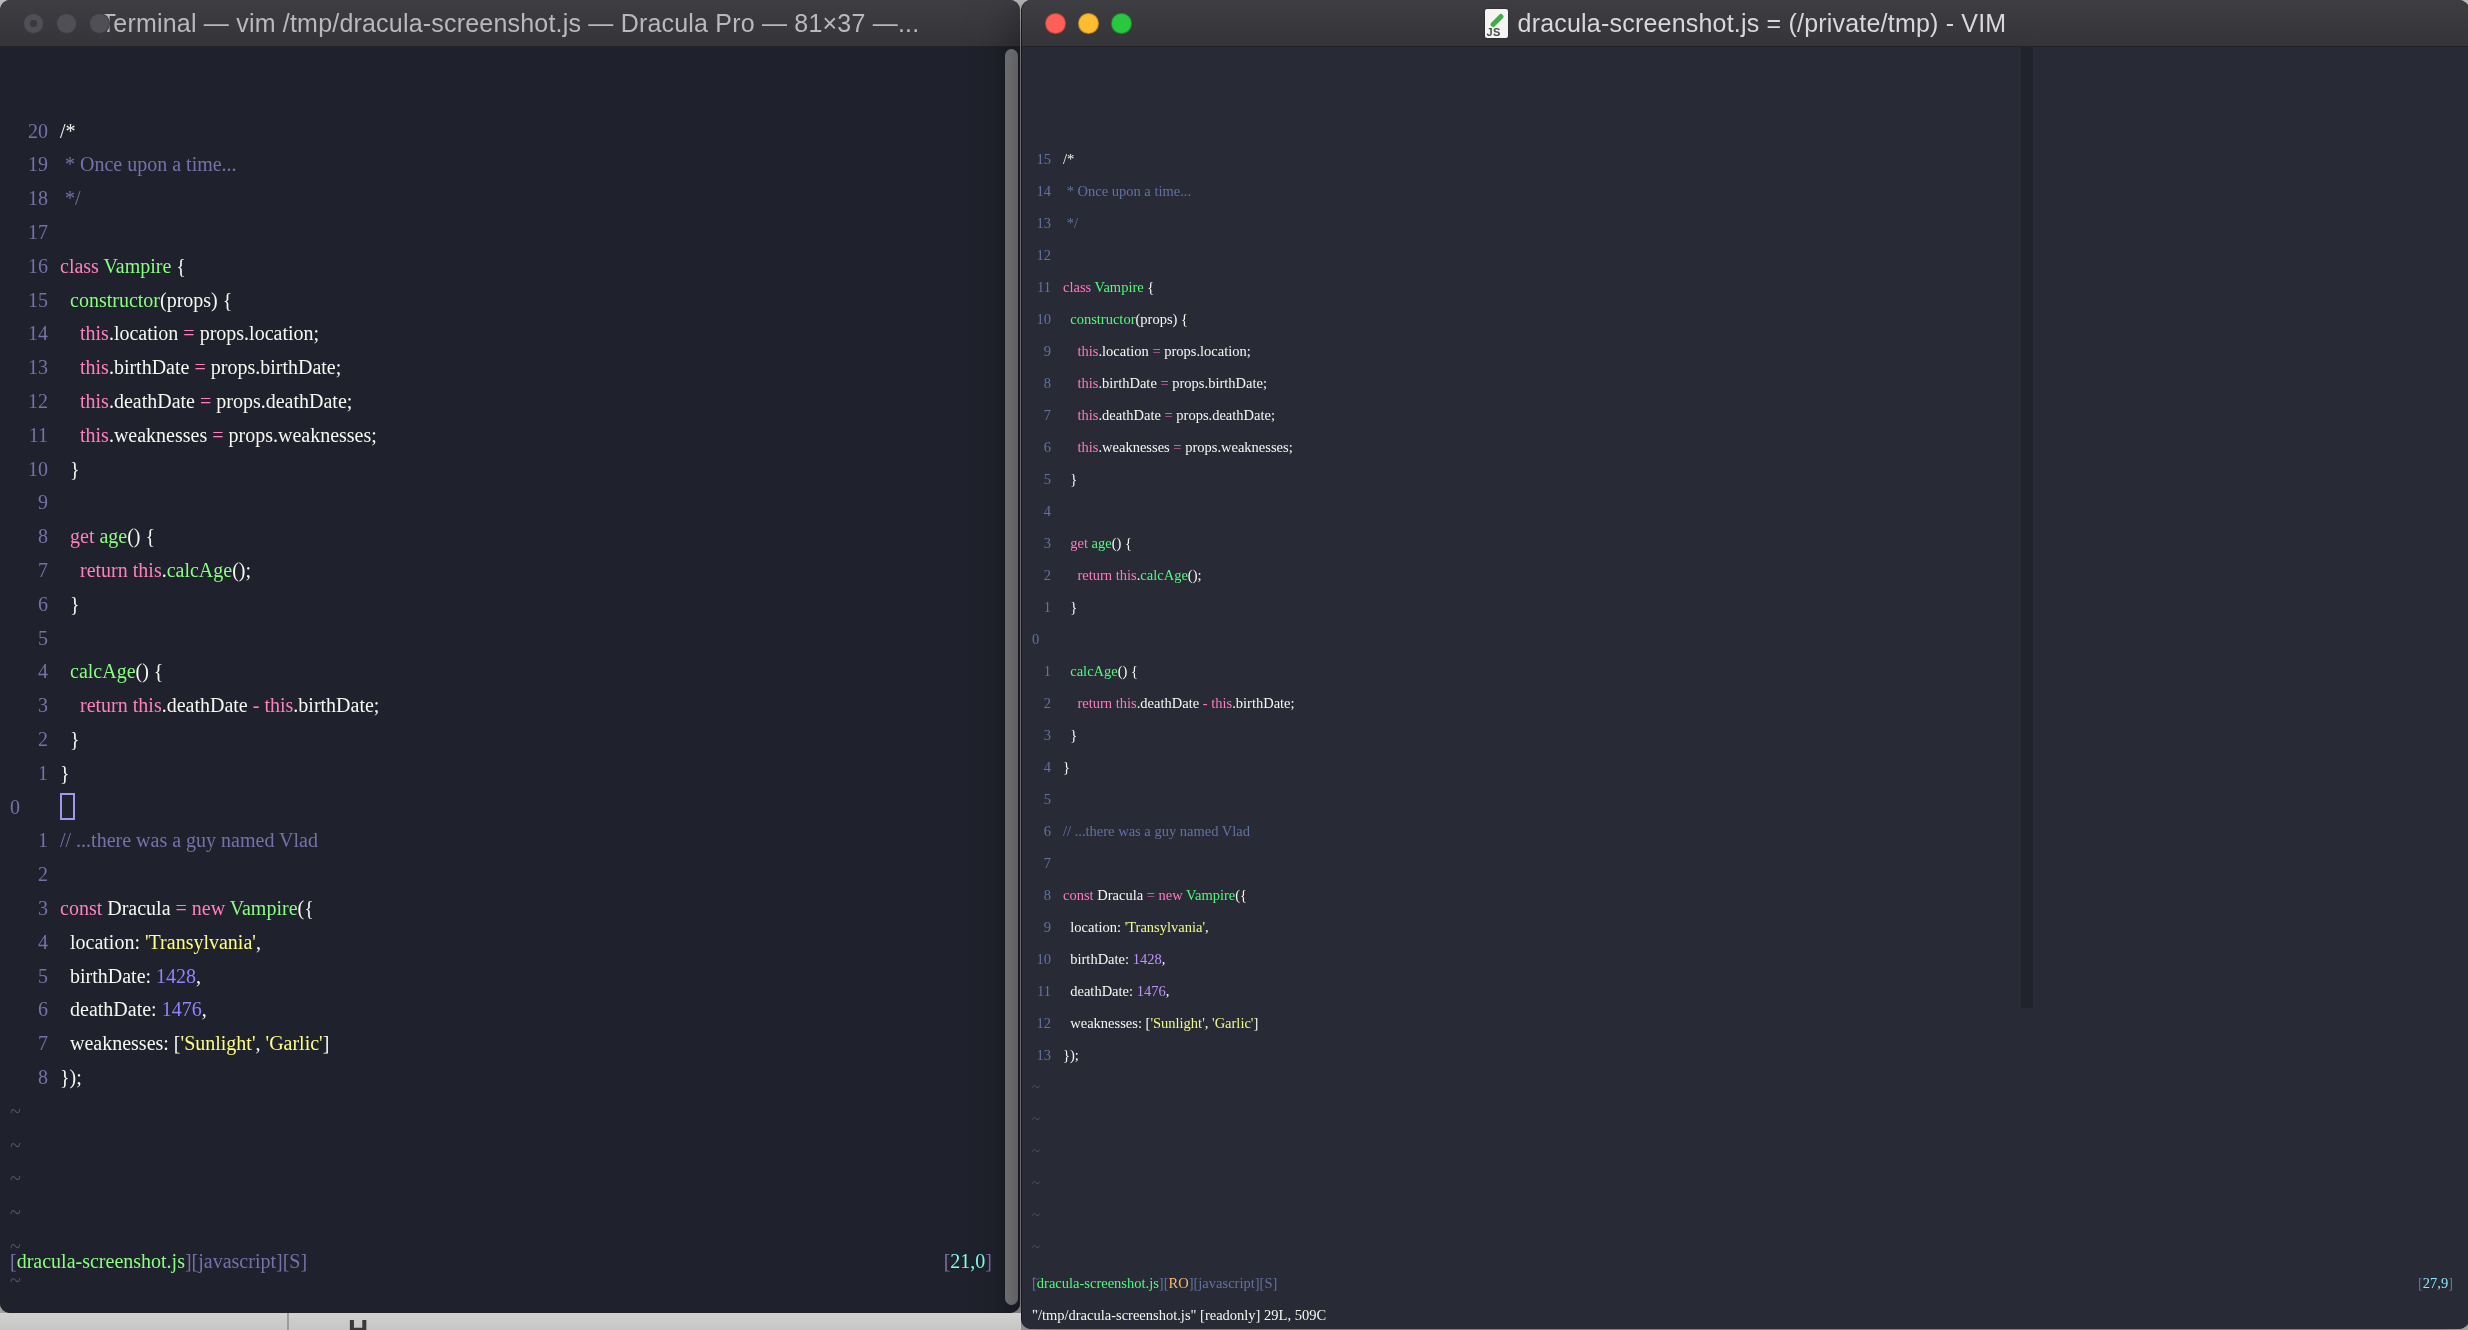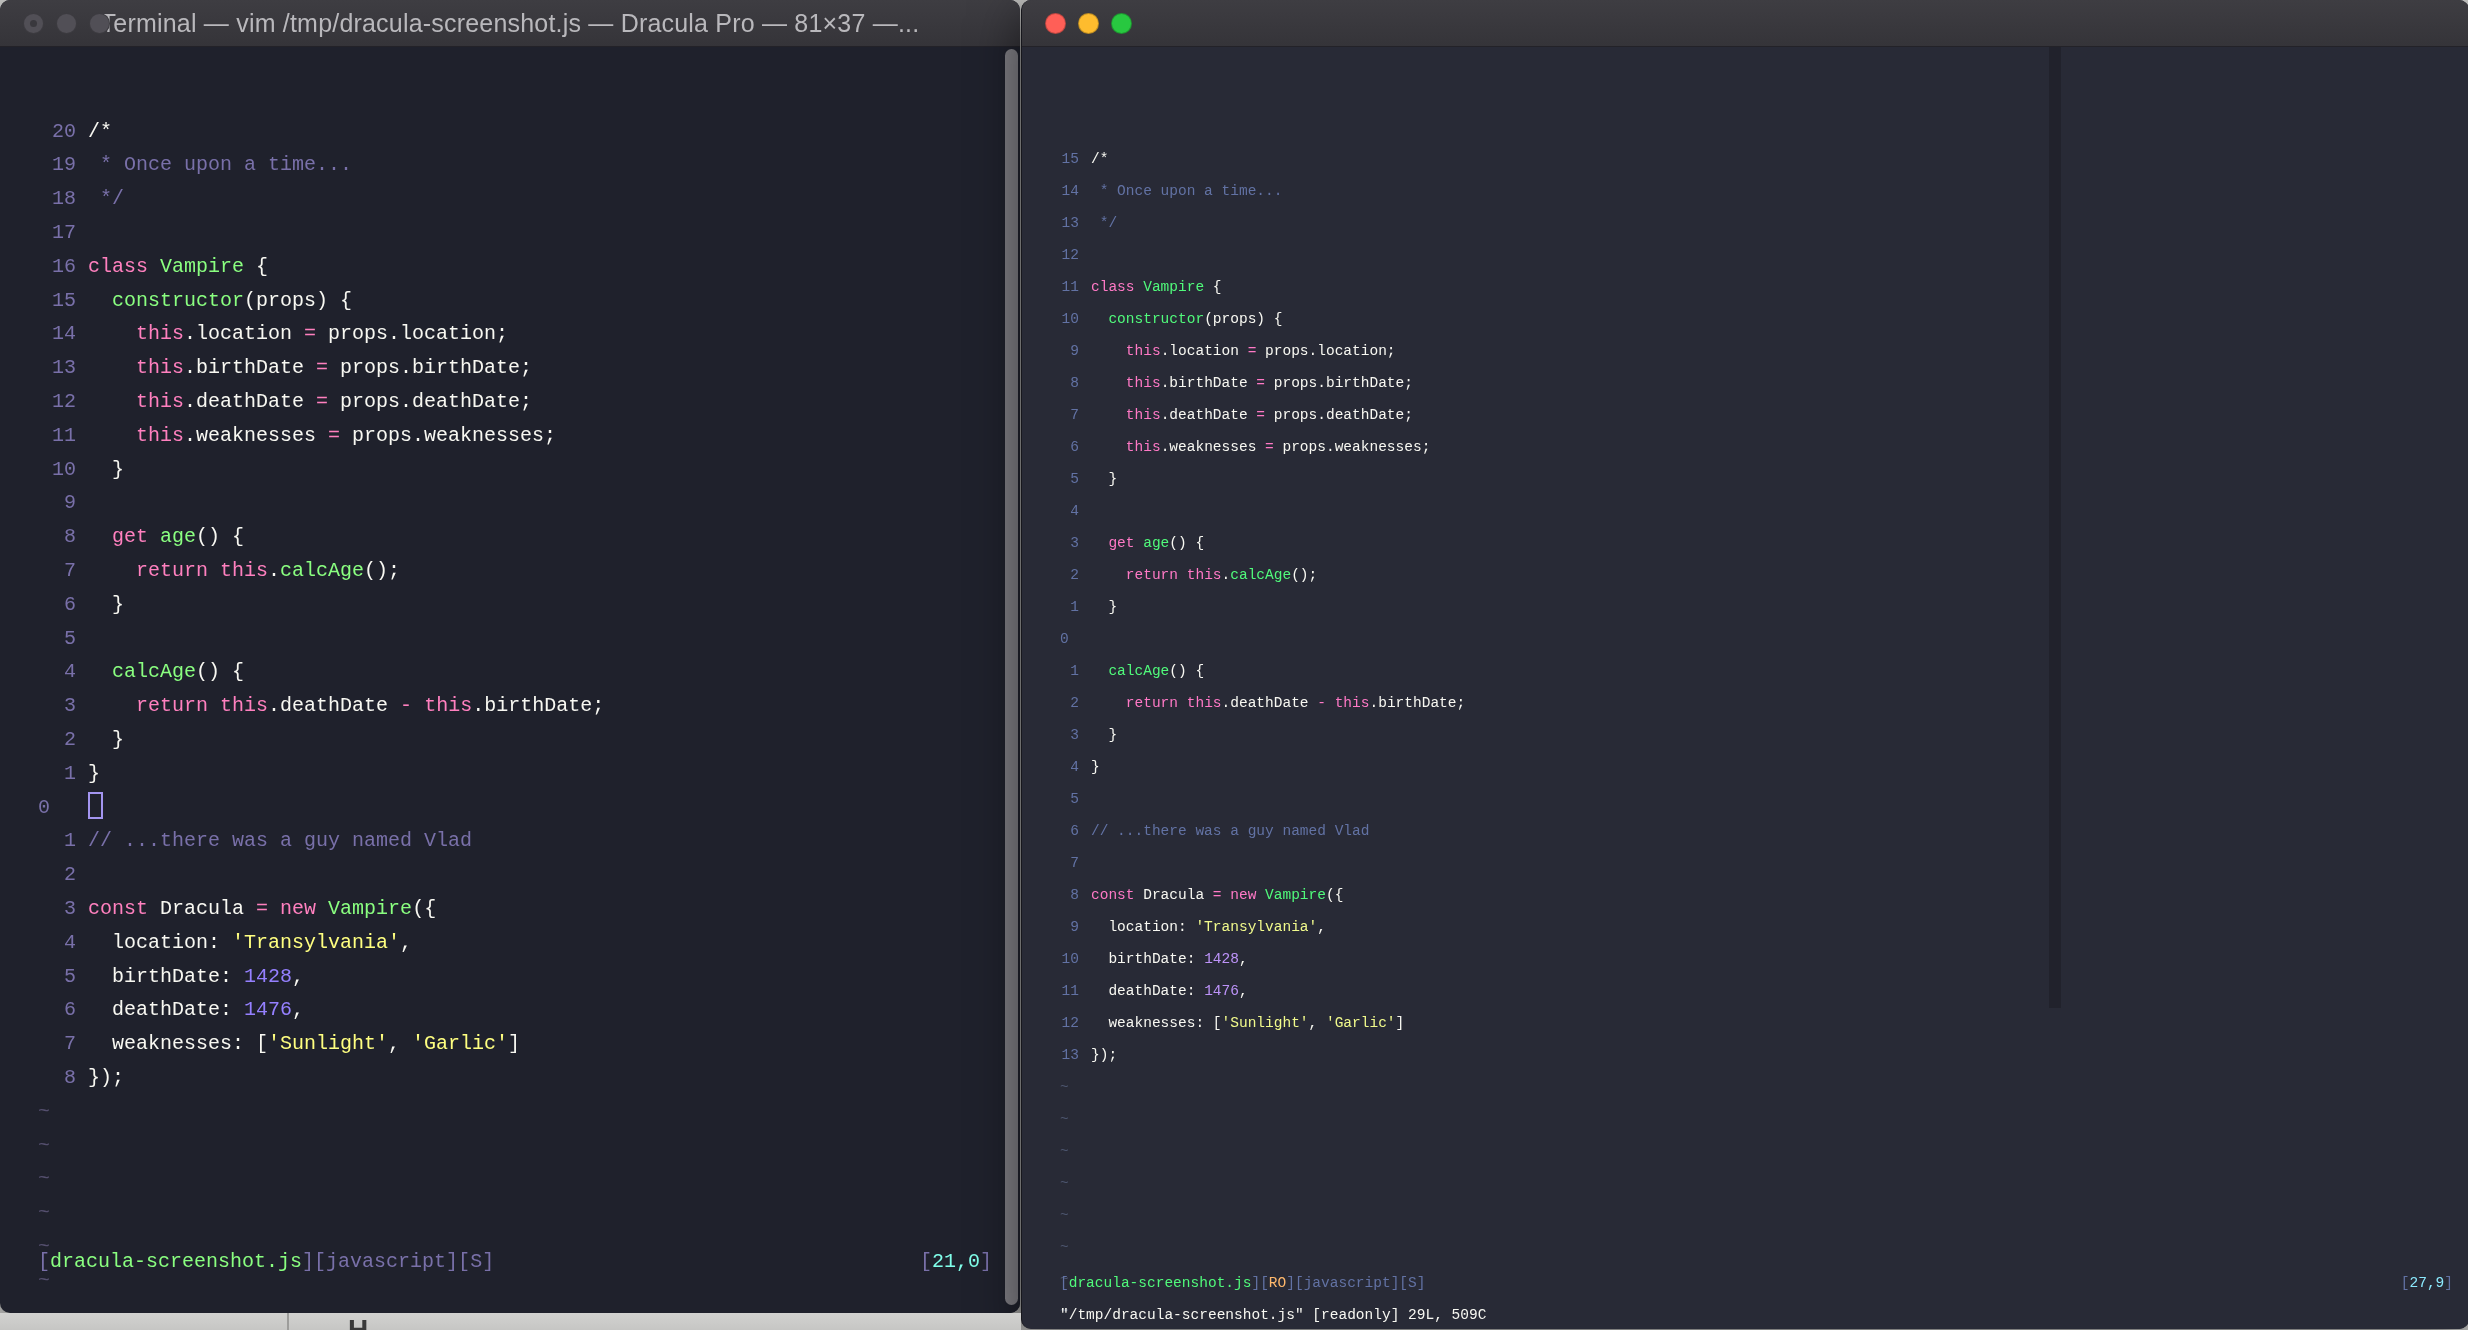--- a/index.html
+++ b/index.html
@@ -19,22 +19,22 @@
   .tl-gray{background:#514f56;}
   .tl-gray .dot{position:absolute;left:6px;top:6px;width:7px;height:7px;border-radius:50%;background:#39383d;}
   .tl-red{background:#ff5f57;}
   .tl-yellow{background:#febc2e;}
   .tl-green{background:#28c840;}
   .doc-icon{width:23px;height:29px;background:#f4f4f2;border-radius:2px;position:relative;flex:none;
             box-shadow:0 0 2px rgba(0,0,0,.5);}
   .doc-icon .js{position:absolute;left:2px;bottom:0px;font-size:11px;font-weight:bold;color:#4a4a4a;}
   .doc-icon .pencil{position:absolute;left:4px;top:9px;width:16px;height:5px;background:#3fae49;
             transform:rotate(-45deg);border-radius:2px;}
-  .content{position:absolute;top:47px;left:0;right:0;bottom:0;font-family:Liberation Mono, monospace;
-           white-space:pre;background:var(--bg);margin-left:28px;}
+  .content{position:absolute;top:47px;left:0;right:0;bottom:0;font-family:Liberation Serif, serif;
+           white-space:pre;background:var(--bg);}
   #win-left .content{font-size:20px;line-height:33.8px;padding-left:10px;}
   #win-right .content{font-size:14.5px;line-height:32px;padding-left:10px;}
   .code-line{display:flex;}
   .gutter{flex:none;text-align:right;margin-right:12px;color:var(--ln);}
   #win-left .gutter{width:38px;}
   #win-right .gutter{width:19px;}
   .gutter-cursor{text-align:left;}
   .codetext{flex:1 1 auto;}
   .tilde-line{color:var(--tl);}
   .t-fg{color:var(--fg);} .t-cm{color:var(--cm);} .t-pk{color:var(--pk);text-align:right;} .t-gr{color:var(--gr);}
@@ -82,20 +82,27 @@
     </div>
   </div>
 
   <div class="window" id="win-right" style="--bg: #282a36; --fg: #f8f8f2; --cm: #6272a4; --pk: #ff79c6; --gr: #50fa7b; --pu: #bd93f9; --ye: #f1fa8c; --cy: #8be9fd; --or: #ffb86c; --ln: #6272a4; --tl: #4d5670; --cur: #f8f8f2;">
     <div class="titlebar">
       <div class="traffic">
         <div class="tl tl-red"></div>
         <div class="tl tl-yellow"></div>
         <div class="tl tl-green"></div>
       </div>
+      <div class="title">
+        <span class="doc-icon">
+          <span class="pencil"></span>
+          <span class="js">JS</span>
+        </span>
+        <span>dracula-screenshot.js = (/private/tmp) - VIM</span>
+      </div>
     </div>
     <div class="content" id="right-content">
       <div class="colorcolumn"></div>
       <div id="right-lines"><div class="code-line"><span class="gutter">15</span><span class="codetext"><span class="t-fg">/*</span></span></div><div class="code-line"><span class="gutter">14</span><span class="codetext"><span class="t-cm"> * Once upon a time...</span></span></div><div class="code-line"><span class="gutter">13</span><span class="codetext"><span class="t-cm"> */</span></span></div><div class="code-line"><span class="gutter">12</span><span class="codetext"></span></div><div class="code-line"><span class="gutter">11</span><span class="codetext"><span class="t-pk">class</span><span class="t-fg"> </span><span class="t-gr">Vampire</span><span class="t-fg"> {</span></span></div><div class="code-line"><span class="gutter">10</span><span class="codetext"><span class="t-fg">  </span><span class="t-gr">constructor</span><span class="t-fg">(props) {</span></span></div><div class="code-line"><span class="gutter">9</span><span class="codetext"><span class="t-fg">    </span><span class="t-pk">this</span><span class="t-fg">.location </span><span class="t-pk">=</span><span class="t-fg"> props.location;</span></span></div><div class="code-line"><span class="gutter">8</span><span class="codetext"><span class="t-fg">    </span><span class="t-pk">this</span><span class="t-fg">.birthDate </span><span class="t-pk">=</span><span class="t-fg"> props.birthDate;</span></span></div><div class="code-line"><span class="gutter">7</span><span class="codetext"><span class="t-fg">    </span><span class="t-pk">this</span><span class="t-fg">.deathDate </span><span class="t-pk">=</span><span class="t-fg"> props.deathDate;</span></span></div><div class="code-line"><span class="gutter">6</span><span class="codetext"><span class="t-fg">    </span><span class="t-pk">this</span><span class="t-fg">.weaknesses </span><span class="t-pk">=</span><span class="t-fg"> props.weaknesses;</span></span></div><div class="code-line"><span class="gutter">5</span><span class="codetext"><span class="t-fg">  }</span></span></div><div class="code-line"><span class="gutter">4</span><span class="codetext"></span></div><div class="code-line"><span class="gutter">3</span><span class="codetext"><span class="t-fg">  </span><span class="t-pk">get</span><span class="t-fg"> </span><span class="t-gr">age</span><span class="t-fg">() {</span></span></div><div class="code-line"><span class="gutter">2</span><span class="codetext"><span class="t-fg">    </span><span class="t-pk">return</span><span class="t-fg"> </span><span class="t-pk">this</span><span class="t-fg">.</span><span class="t-gr">calcAge</span><span class="t-fg">();</span></span></div><div class="code-line"><span class="gutter">1</span><span class="codetext"><span class="t-fg">  }</span></span></div><div class="code-line"><span class="gutter gutter-cursor">0</span><span class="codetext"></span></div><div class="code-line"><span class="gutter">1</span><span class="codetext"><span class="t-fg">  </span><span class="t-gr">calcAge</span><span class="t-fg">() {</span></span></div><div class="code-line"><span class="gutter">2</span><span class="codetext"><span class="t-fg">    </span><span class="t-pk">return</span><span class="t-fg"> </span><span class="t-pk">this</span><span class="t-fg">.deathDate </span><span class="t-pk">-</span><span class="t-fg"> </span><span class="t-pk">this</span><span class="t-fg">.birthDate;</span></span></div><div class="code-line"><span class="gutter">3</span><span class="codetext"><span class="t-fg">  }</span></span></div><div class="code-line"><span class="gutter">4</span><span class="codetext"><span class="t-fg">}</span></span></div><div class="code-line"><span class="gutter">5</span><span class="codetext"></span></div><div class="code-line"><span class="gutter">6</span><span class="codetext"><span class="t-cm">// ...there was a guy named Vlad</span></span></div><div class="code-line"><span class="gutter">7</span><span class="codetext"></span></div><div class="code-line"><span class="gutter">8</span><span class="codetext"><span class="t-pk">const</span><span class="t-fg"> Dracula </span><span class="t-pk">=</span><span class="t-fg"> </span><span class="t-pk">new</span><span class="t-fg"> </span><span class="t-gr">Vampire</span><span class="t-fg">({</span></span></div><div class="code-line"><span class="gutter">9</span><span class="codetext"><span class="t-fg">  location: </span><span class="t-ye">'Transylvania'</span><span class="t-fg">,</span></span></div><div class="code-line"><span class="gutter">10</span><span class="codetext"><span class="t-fg">  birthDate: </span><span class="t-pu">1428</span><span class="t-fg">,</span></span></div><div class="code-line"><span class="gutter">11</span><span class="codetext"><span class="t-fg">  deathDate: </span><span class="t-pu">1476</span><span class="t-fg">,</span></span></div><div class="code-line"><span class="gutter">12</span><span class="codetext"><span class="t-fg">  weaknesses: [</span><span class="t-ye">'Sunlight'</span><span class="t-fg">, </span><span class="t-ye">'Garlic'</span><span class="t-fg">]</span></span></div><div class="code-line"><span class="gutter">13</span><span class="codetext"><span class="t-fg">});</span></span></div><div class="code-line tilde-line">~</div><div class="code-line tilde-line">~</div><div class="code-line tilde-line">~</div><div class="code-line tilde-line">~</div><div class="code-line tilde-line">~</div><div class="code-line tilde-line">~</div><div class="code-line tilde-line">~</div><div class="code-line tilde-line">~</div><div class="code-line tilde-line">~</div></div>
       <div class="statusline">
         <span id="right-status-l"><span class="t-cm">[</span><span class="t-gr">dracula-screenshot.js</span><span class="t-cm">][</span><span class="t-or">RO</span><span class="t-cm">][</span><span class="t-cm">javascript</span><span class="t-cm">][</span><span class="t-cm">S</span><span class="t-cm">]</span></span>
         <span id="right-status-r"><span class="t-cm">[</span><span class="t-cy">27,9</span><span class="t-cm">]</span></span>
       </div>
       <div class="cmdline">"/tmp/dracula-screenshot.js" [readonly] 29L, 509C</div>
     </div>

